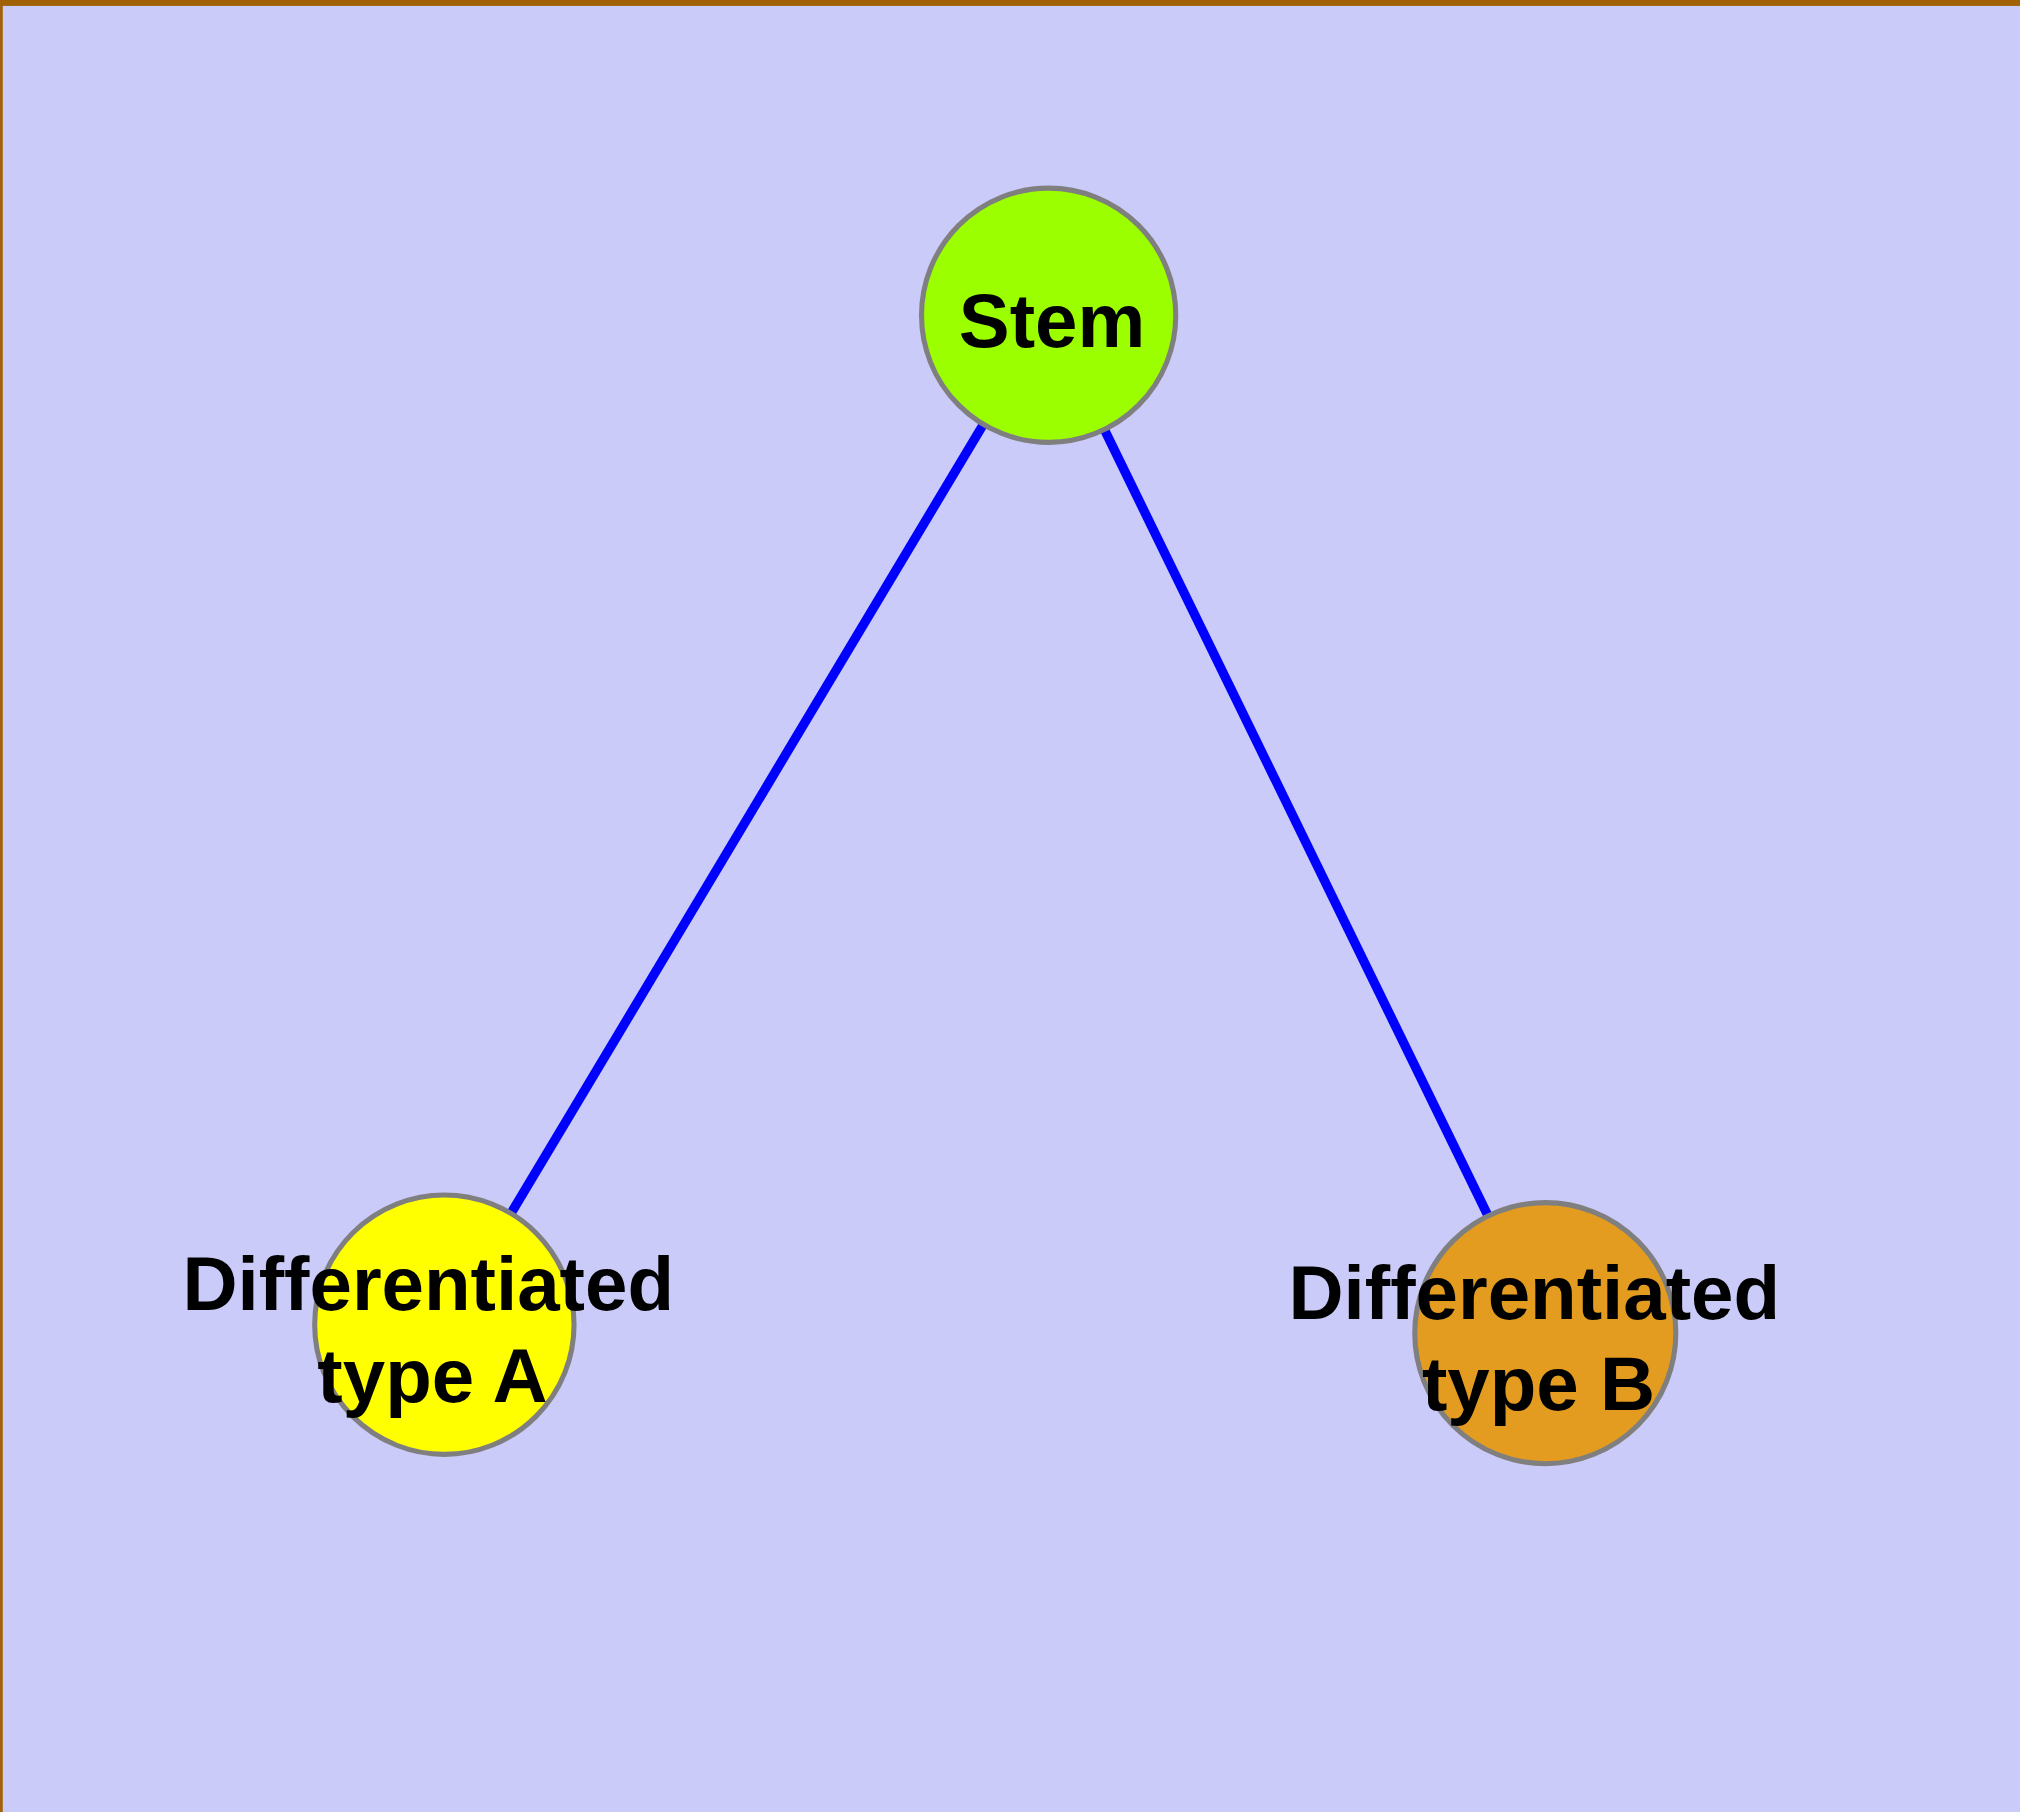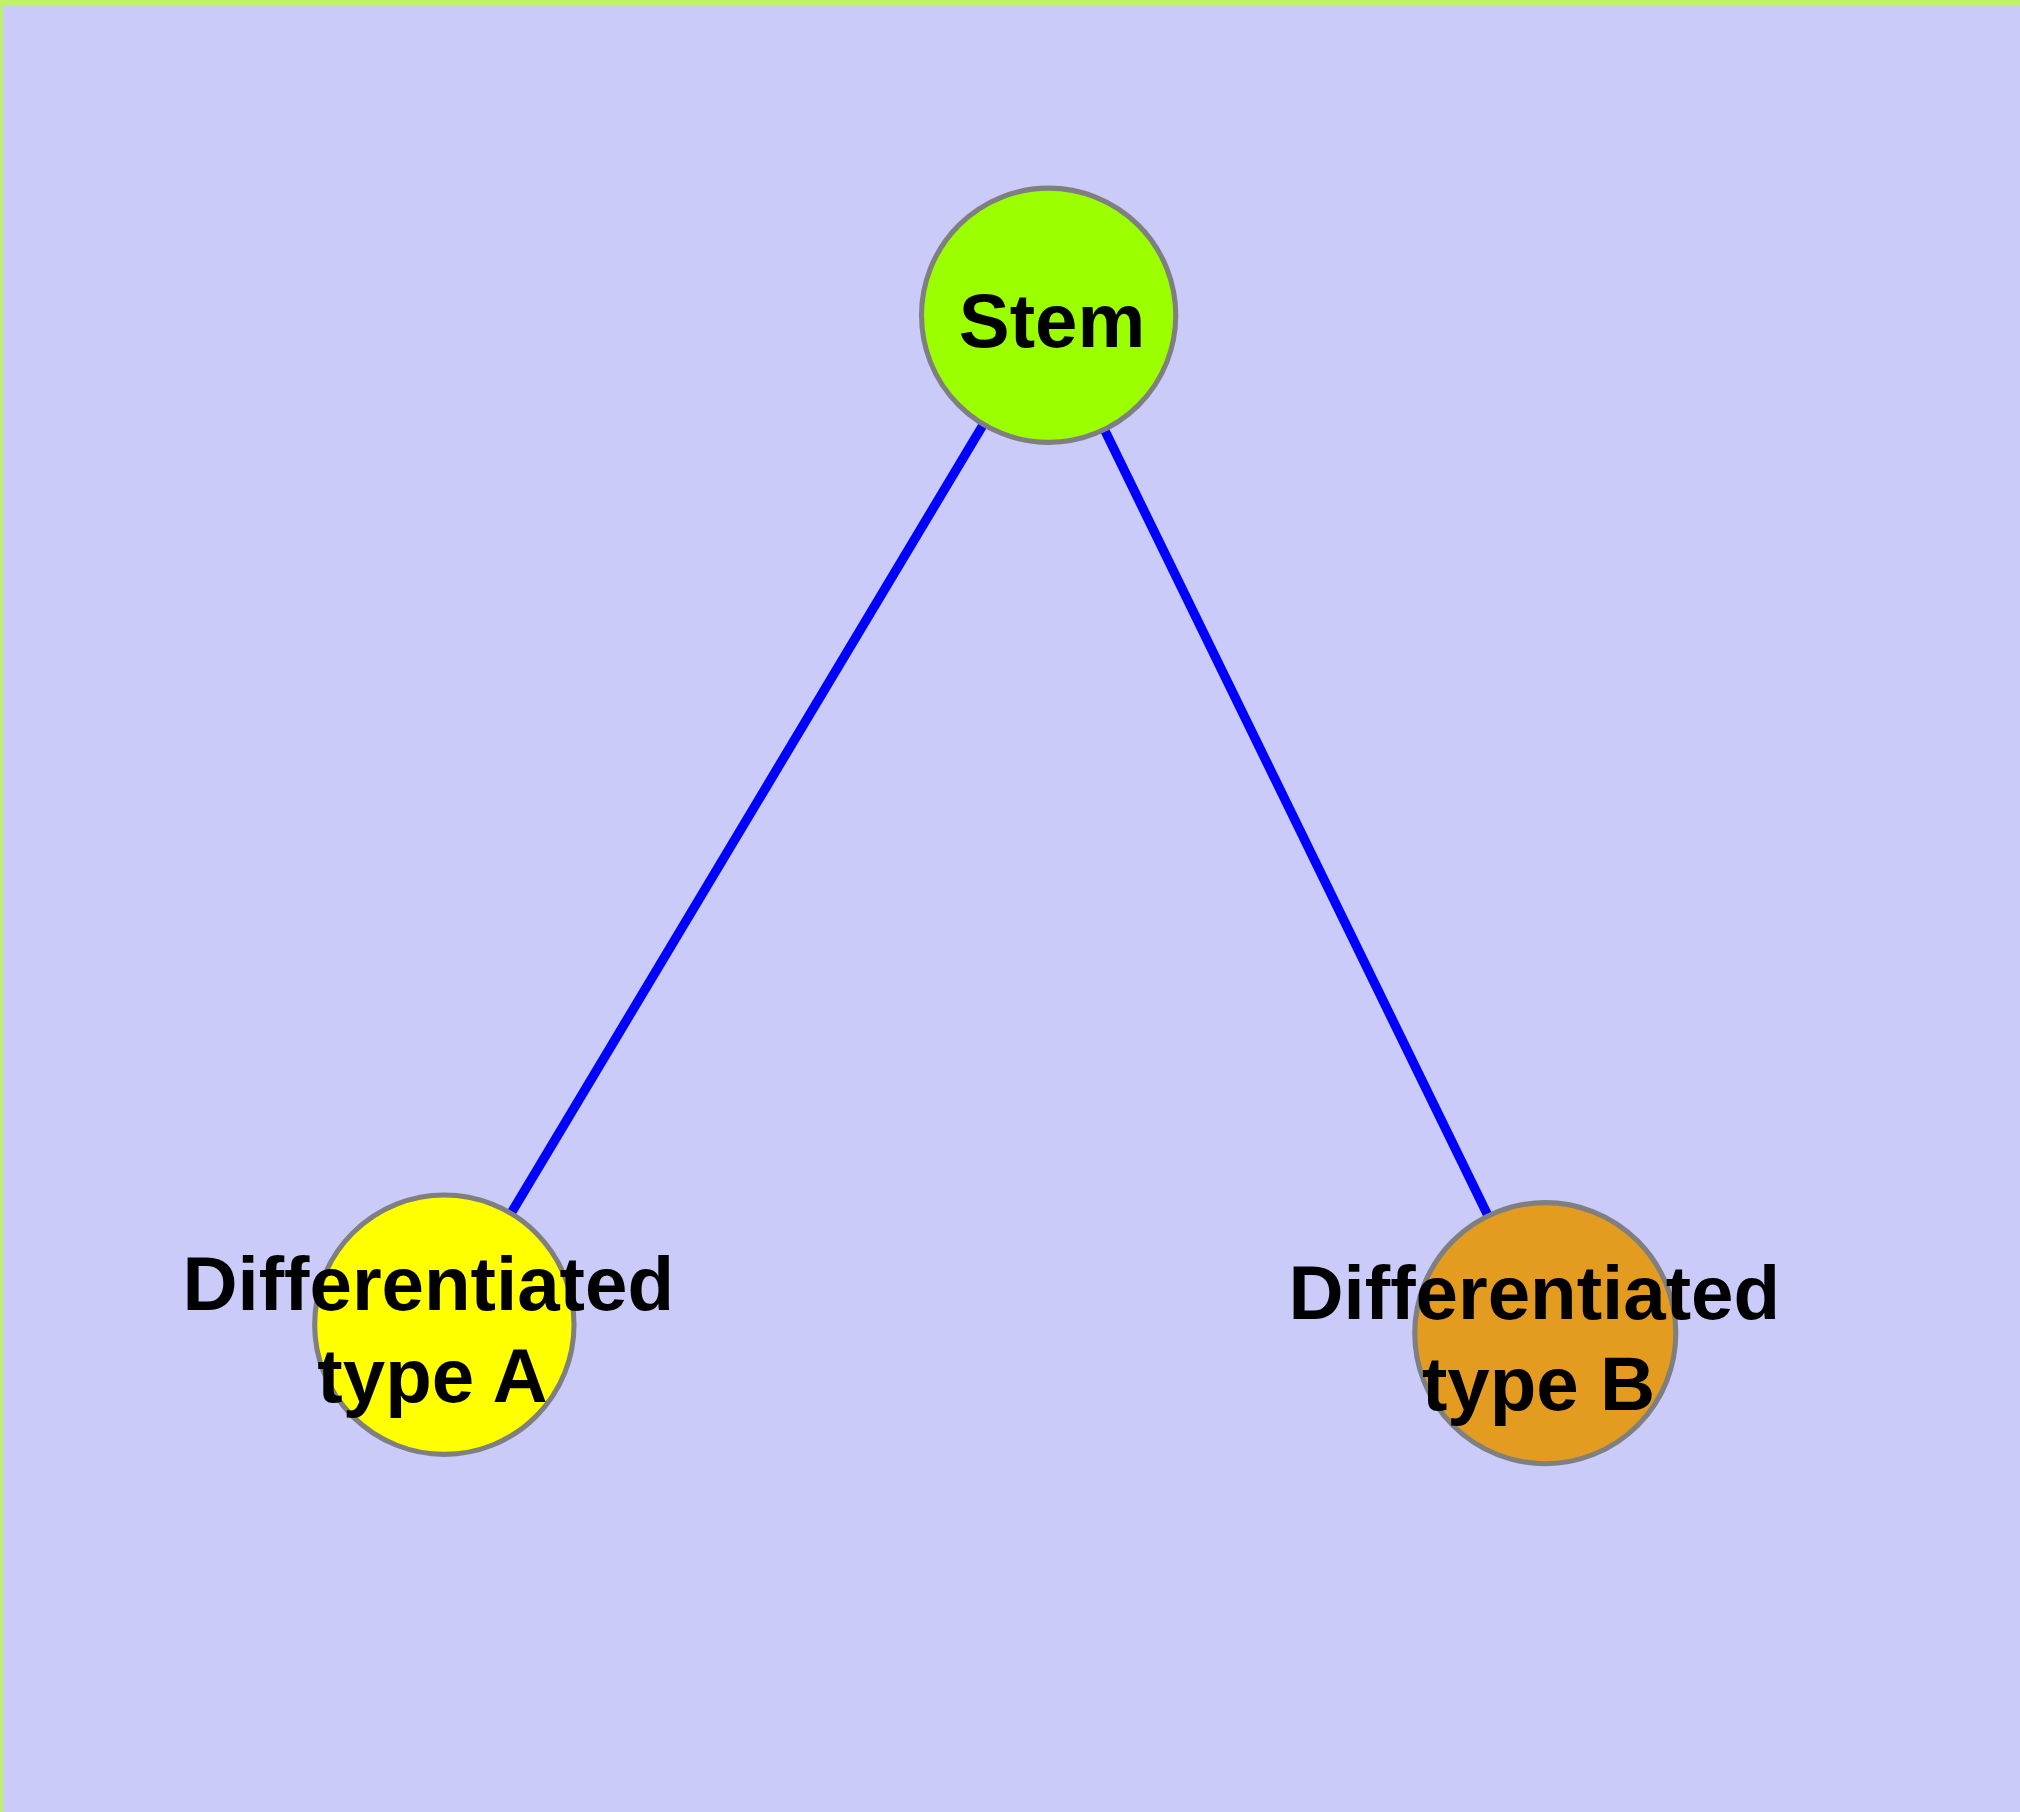--- a/index.html
+++ b/index.html
@@ -4,21 +4,21 @@
 <style>
   html, body {
     margin: 0;
     padding: 0;
     background: #ffffff;
   }
   .canvas-wrap {
     width: 2021px;
     height: 1812px;
     position: relative;
-    background: #bef264;
+    background: #a16207;
   }
   svg {
     display: block;
     width: 100%;
     height: 100%;
   }
   .node-label {
     font-family: "Liberation Sans", "DejaVu Sans", sans-serif;
     font-weight: bold;
     font-size: 90px;

